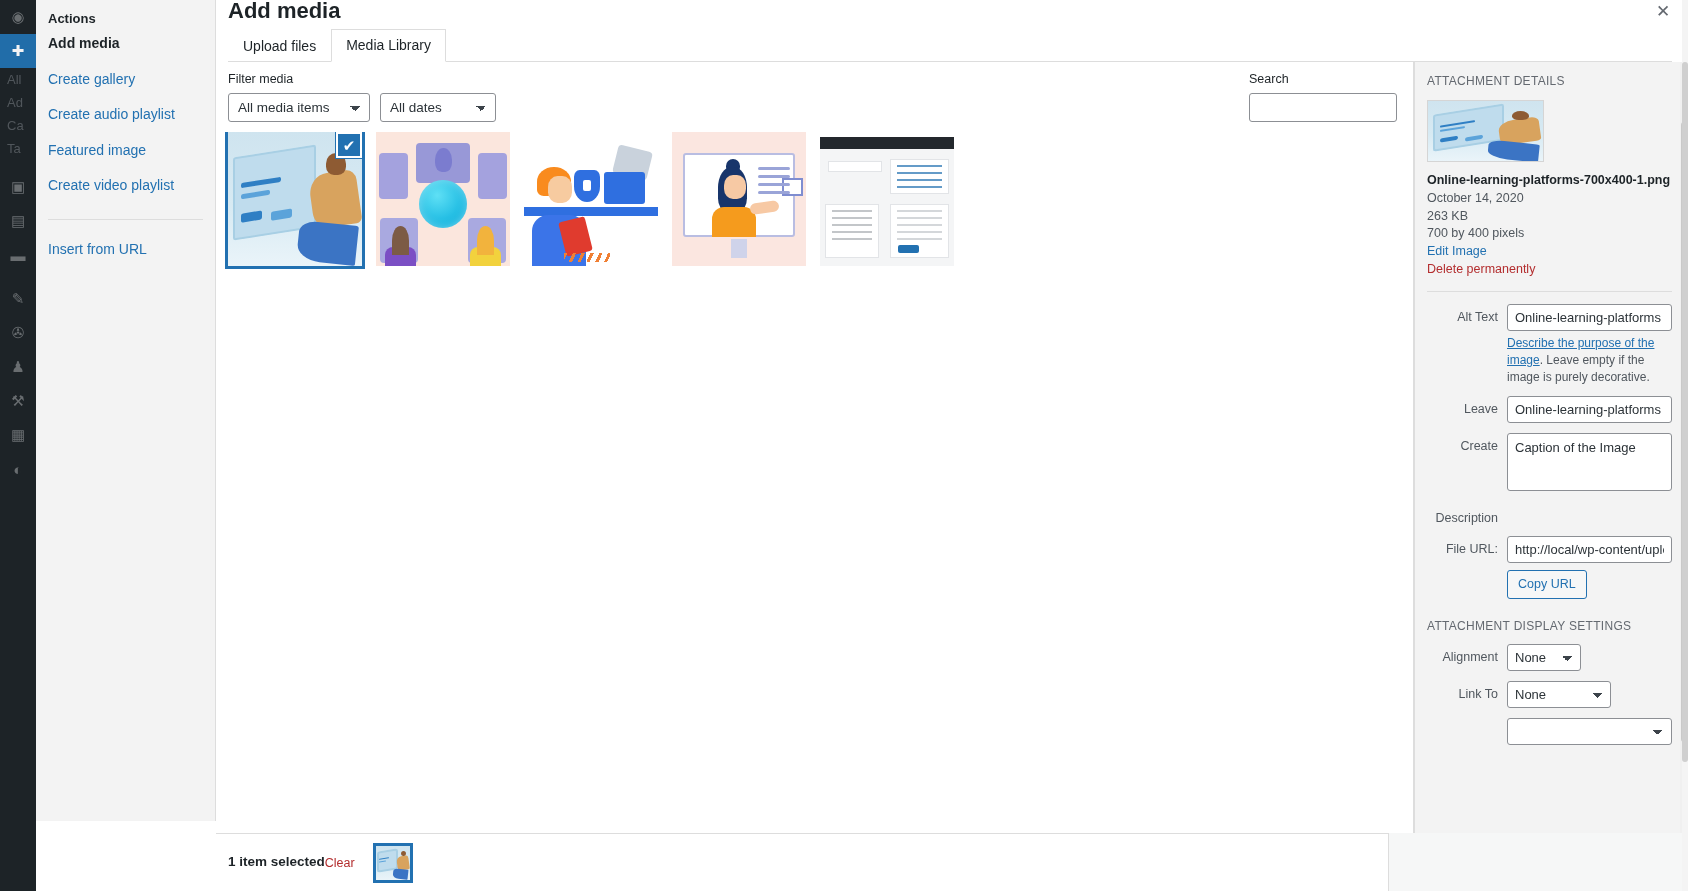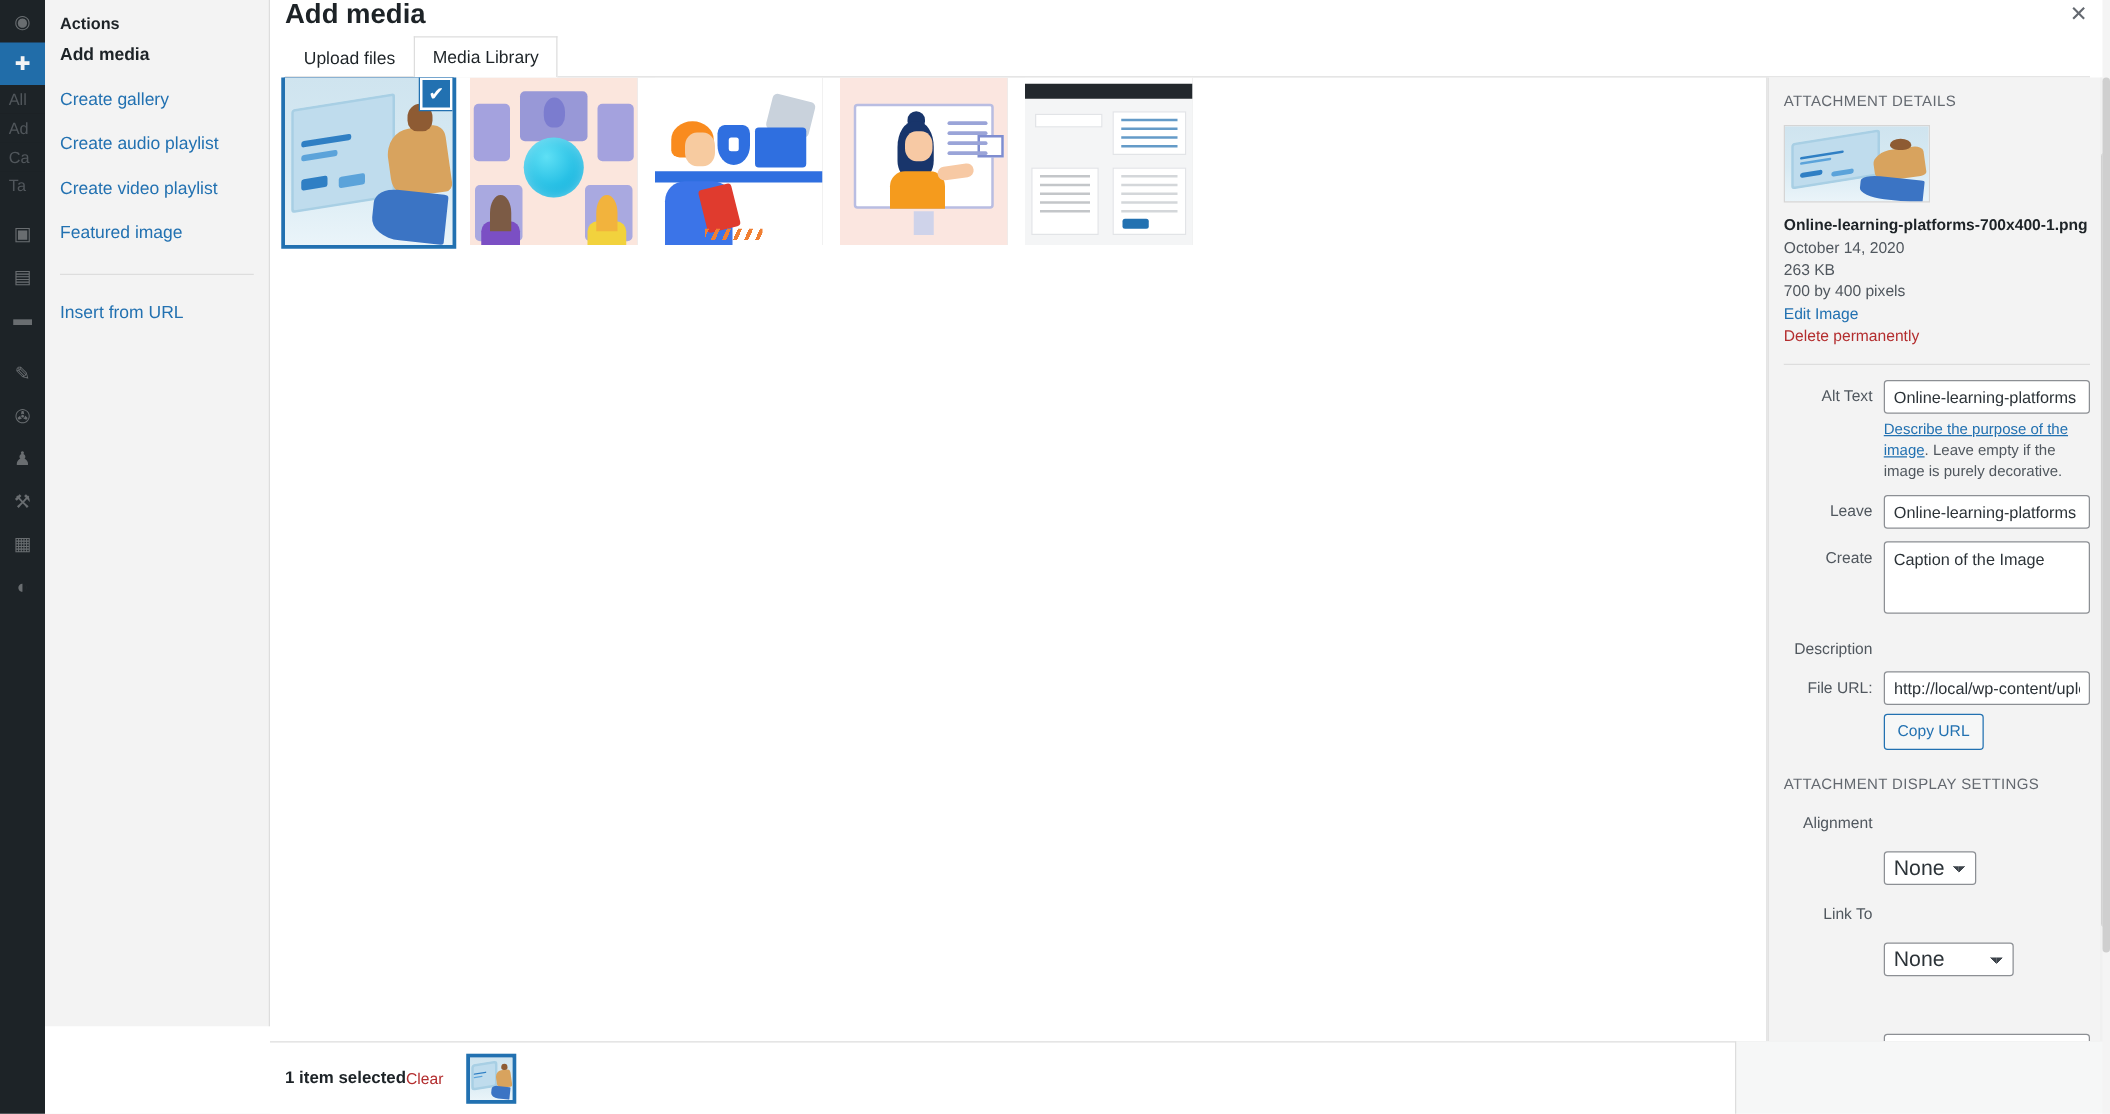--- a/index.html
+++ b/index.html
@@ -449,37 +449,36 @@
     border: 1px solid #2271b1;
     border-radius: 3px;
     padding: 4px 10px;
     cursor: pointer;
     line-height: 1.5;
   }
   #display-heading { margin-top: 20px; margin-bottom: 11px; }
   select.sb-select {
     width: 100%;
     font-family: "Liberation Sans", sans-serif;
-    font-size: 17px;
+    font-size: 13px;
     color: #2c3338;
     height: 27px;
     border: 1px solid #8c8f94;
     border-radius: 3px;
     background: #fff;
     padding: 0 24px 0 7px;
     appearance: none;
     -webkit-appearance: none;
     background-image:
       linear-gradient(45deg, transparent 50%, #3c434a 50%),
       linear-gradient(135deg, #3c434a 50%, transparent 50%);
     background-position: calc(100% - 13px) 11px, calc(100% - 8px) 11px;
     background-size: 5px 5px, 5px 5px;
     background-repeat: no-repeat;
     cursor: pointer;
-    margin-top: 36px;
   }
   #align-select { width: 74px; }
   #link-select { width: 104px; }
   #size-select { width: 100%; }
 
   
   #sb-scroll {
     position: absolute;
     right: 0; top: 0;
     width: 8px; height: 100%;
@@ -571,41 +570,58 @@
   <div class="rail-icon">◐</div>
 </div>
 
 <div id="media-modal">
 
   <div id="menu-pane">
     <div class="menu-heading">Actions</div>
     <a class="menu-item active">Add media</a>
     <a class="menu-item">Create gallery</a>
     <a class="menu-item">Create audio playlist</a>
+    <a class="menu-item">Featured image</a>
     <a class="menu-item">Create video playlist</a>
-    <a class="menu-item">Featured image</a>
     <div class="menu-sep"></div>
     <a class="menu-item">Insert from URL</a>
   </div>
 
   <div id="frame">
 
     <div id="frame-head">
       <h1 id="modal-title">Add media</h1>
       <button id="close-btn">✕</button>
       <div id="tabs">
         <div class="tab">Upload files</div>
         <div class="tab active">Media Library</div>
       </div>
     </div>
 
     <div id="frame-body">
 
       <div id="browse">
 
+        <div id="toolbar">
+          <div class="tb-group">
+            <span class="tb-label">Filter media</span>
+            <div class="tb-selects">
+              <select class="wp-select" id="filter-type">
+                <option>All media items</option>
+              </select>
+              <select class="wp-select" id="filter-date">
+                <option>All dates</option>
+              </select>
+            </div>
+          </div>
+          <div class="tb-group" id="search-group">
+            <span class="tb-label">Search</span>
+            <input id="search-input" type="text" value="" style="">
+          </div>
+        </div>
 
         <div id="grid">
 
           <div class="att selected">
             <div class="thumb">
               <div class="art art1">
                 <div class="scr"></div>
                   <div class="bar b1"></div>
                   <div class="bar b2"></div>
                 <div class="bar b3"></div>

